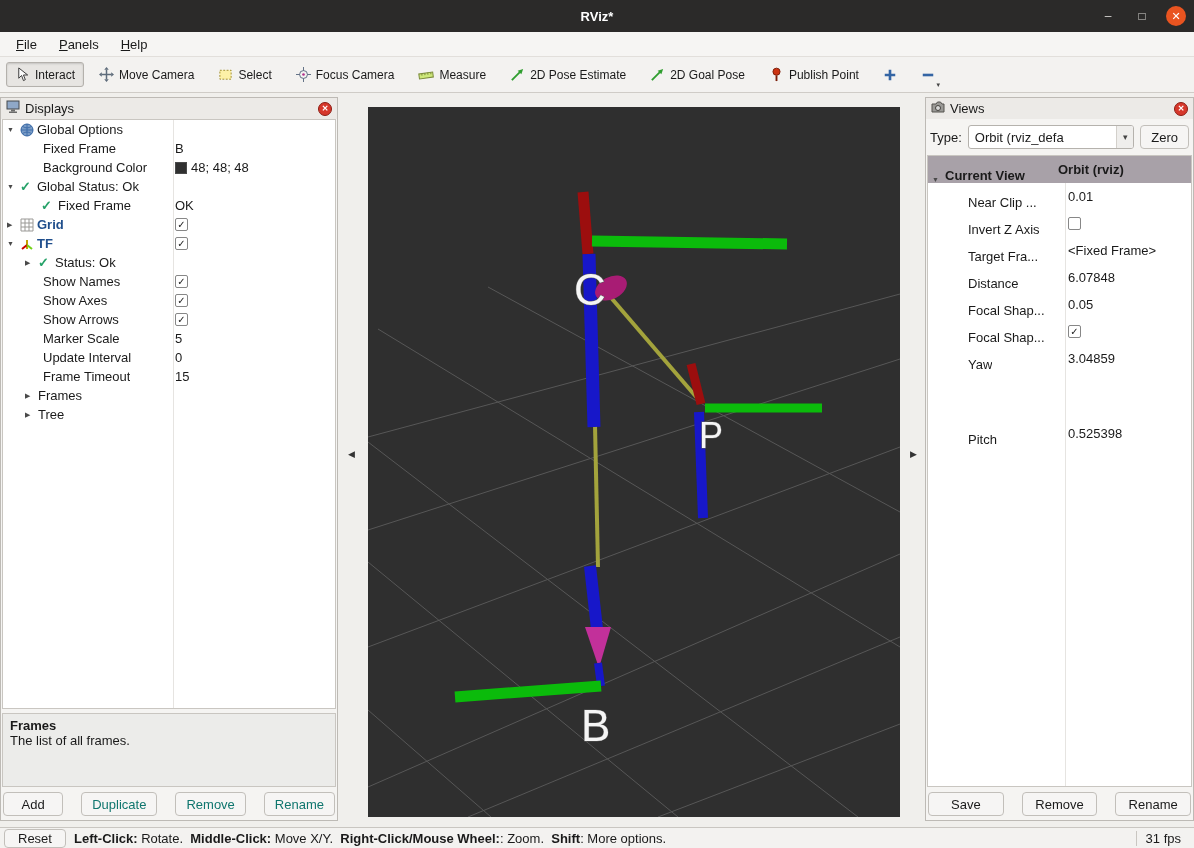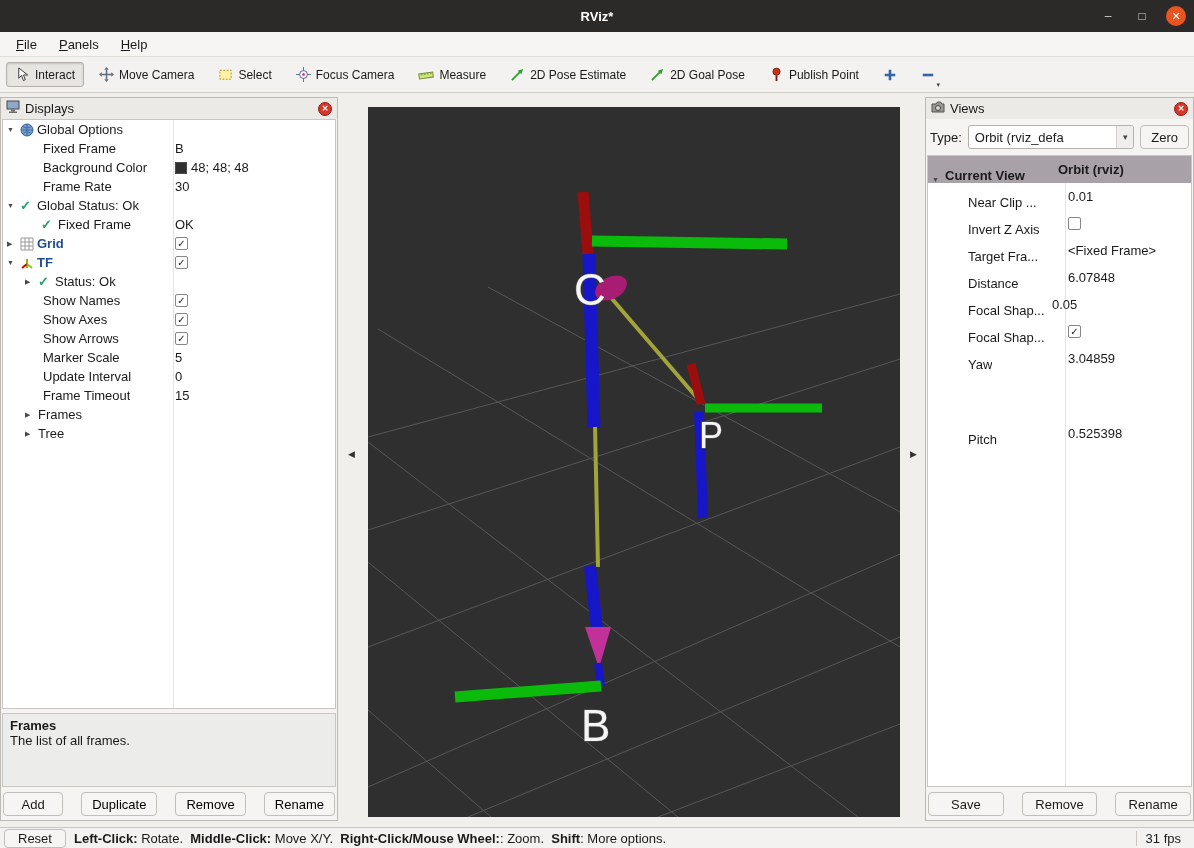--- a/index.html
+++ b/index.html
@@ -52,21 +52,21 @@
   .cb { width:13px; height:13px; border:1px solid #878787; background:#fff; font-size:10px; line-height:11px; text-align:center; color:#1a1a1a; border-radius:2px; flex:none; }
   .swatch { width:12px; height:12px; border:1px solid #4a4a4a; display:inline-block; flex:none; }
   .trow.selected { background:#a8a1a8; }
   .trow.selected .tlabel, .trow.selected .tvaltext { font-weight:bold; }
 
   .help-box { height:74px; background:#ececea; border:1px solid #c9c6c1; margin:4px 1px 0; padding:4px 7px; flex:none; }
   .help-title { font-weight:bold; }
   .btn-row { display:flex; gap:18px; padding:5px 2px 4px; flex:none; }
   .btn-row .btn { flex:1; }
   .btn { height:24px; background:#f6f5f4; border:1px solid #c2bfba; border-radius:4px; font:13px "Liberation Sans",sans-serif; padding:0 10px; color:#1a1a1a; }
-  .btn.disabled { color:#000000; }
+  .btn.disabled { color:#0f766e; }
 
   .type-row { display:flex; align-items:center; gap:6px; padding:6px 4px; flex:none; }
   .combo { flex:1; height:24px; background:#fff; border:1px solid #b5b2ad; border-radius:3px; display:flex; align-items:center; padding-left:6px; overflow:hidden; white-space:nowrap; }
   .combo-text { flex:1; overflow:hidden; }
   .combo-arrow { width:17px; color:#444; font-size:9px; border-left:1px solid #d3d0cb; align-self:stretch; display:flex; align-items:center; justify-content:center; background:#efeeec; flex:none; }
 
   .statusbar { height:21px; background:#f3f2f0; border-top:1px solid #c9c6c1; display:flex; align-items:center; padding:0 4px; gap:8px; }
   .statusbar .btn.reset { height:19px; padding:0 13px; }
   .status-help { flex:1; white-space:pre; overflow:hidden; }
   .status-help b { font-weight:bold; }
@@ -212,26 +212,20 @@
             <span class="tlabel">Fixed Frame</span>
             <span class="tval" style="left: 172px;">
               <span class="tvaltext">B</span>
             </span>
           </div>
           <div class="trow" style="padding-left: 40px;">
             <span class="tlabel">Background Color</span>
             <span class="tval" style="left: 172px;">
               <span class="swatch" style="background: rgb(48, 48, 48);"></span>
               <span class="tvaltext">48; 48; 48</span>
-            </span>
-          </div>
-          <div class="trow" style="padding-left: 40px;">
-            <span class="tlabel">Frame Rate</span>
-            <span class="tval" style="left: 172px;">
-              <span class="tvaltext">30</span>
             </span>
           </div>
           <div class="trow" style="padding-left: 4px;">
             <span class="tarrow">▼</span>
             <span class="ticon">
               <span class="chk-green">✓</span>
             </span>
             <span class="tlabel">Global Status: Ok</span>
             <span class="tval" style="left: 172px;"></span>
           </div>
@@ -435,21 +429,21 @@
             </span>
           </div>
           <div class="trow" style="padding-left: 40px;">
             <span class="tlabel">Distance</span>
             <span class="tval" style="left: 140px;">
               <span class="tvaltext">6.07848</span>
             </span>
           </div>
           <div class="trow" style="padding-left: 40px;">
             <span class="tlabel">Focal Shap...</span>
-            <span class="tval" style="left: 124px;">
+            <span class="tval" style="left: 140px;">
               <span class="tvaltext">0.05</span>
             </span>
           </div>
           <div class="trow" style="padding-left: 40px;">
             <span class="tlabel">Focal Shap...</span>
             <span class="tval" style="left: 140px;">
               <span class="cb">✓</span>
             </span>
           </div>
           <div class="trow" style="padding-left: 40px;">

